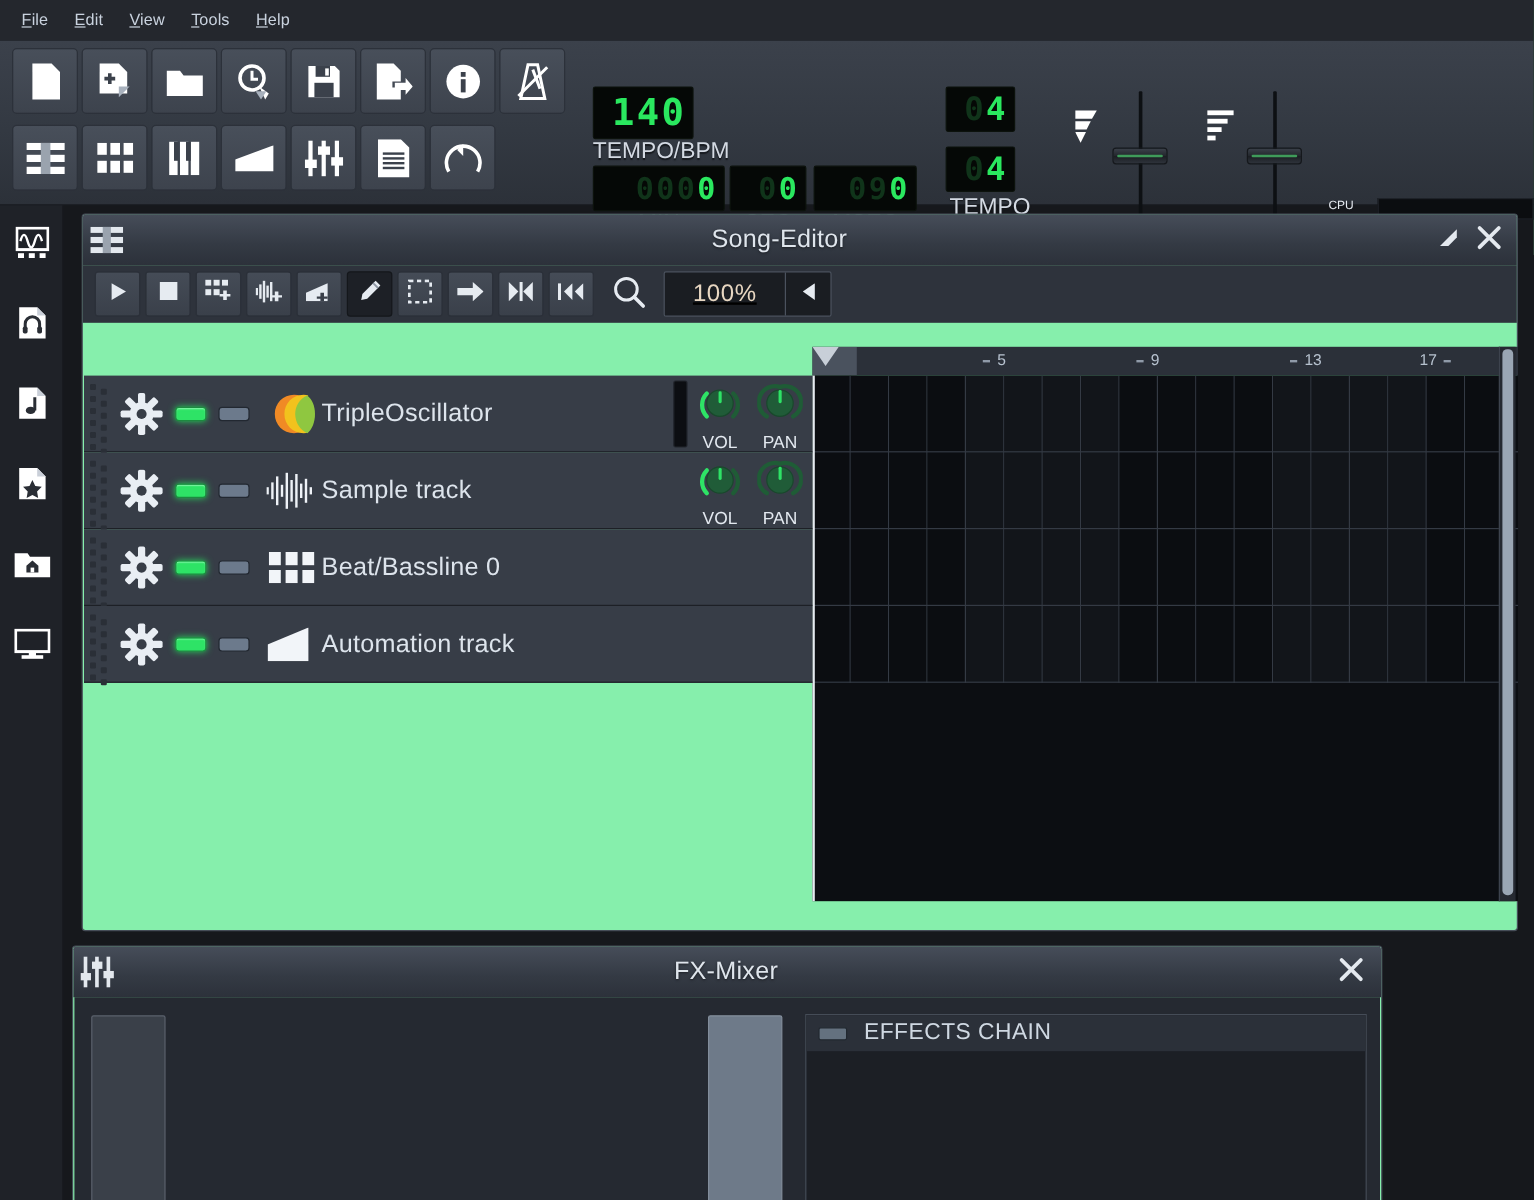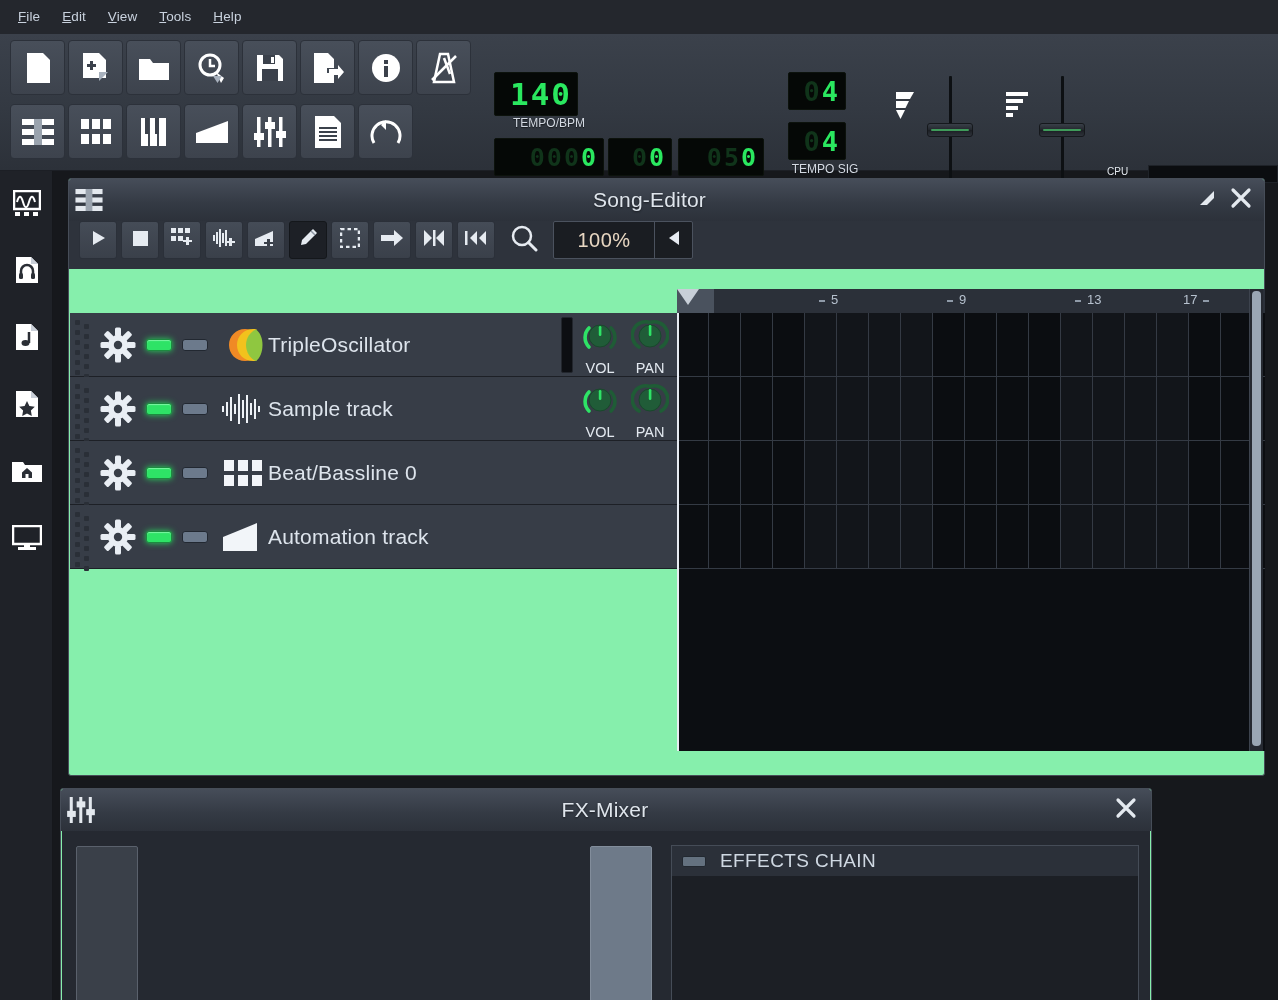--- a/index.html
+++ b/index.html
@@ -41,21 +41,21 @@
   
   .lcd {
     position: absolute; background: #050806; border: 1px solid #0c120c;
     border-radius: 2px; display: flex; align-items: center; justify-content: flex-end;
     font-family: "DejaVu Sans Mono", monospace; letter-spacing: 2px;
     padding: 0 5px; overflow: hidden;
   }
   .lcd .seg { color: #2ae85f; font-weight: bold; }
   .lcd .seg.dim { color: #10341a; }
   .lcd-lbl {
-    position: absolute; color: #d4dae3; font-size: 12px; text-align: center;
+    position: absolute; color: #d4dae3; font-size: 19px; text-align: center;
     text-shadow: 0 1px 1px #14171b;
   }
 
   .slider-track {
     position: absolute; width: 3px; background: #0d1013; border-radius: 1px;
   }
   .slider-knob {
     position: absolute; width: 46px; height: 14px; border-radius: 3px;
     background: linear-gradient(180deg,#3a4049 0%,#23272d 48%,#1b1e23 52%,#2e333b 100%);
     border: 1px solid #15181c;
@@ -106,21 +106,21 @@
     text-shadow: 0 1px 2px #1a1d22; letter-spacing: .2px;
   }
   .win-ico { width: 40px; display: flex; align-items: center; justify-content: center; }
   .win-btn {
     width: 34px; height: 42px; display: flex; align-items: center; justify-content: center;
     cursor: pointer;
   }
 
   .se-toolbar {
     position: absolute; left: 0; top: 42px; right: 0; height: 48px;
-    background: #2e333c; display: flex; padding-left: 10px; gap: 4px;
+    background: #2e333c; display: flex; align-items: center; padding-left: 10px; gap: 4px; text-decoration: underline;
   }
   .sbtn {
     width: 38px; height: 38px; border-radius: 3px;
     background: linear-gradient(180deg,#454c57 0%,#3a404a 100%);
     border: 1px solid #2b3039;
     display: flex; align-items: center; justify-content: center; cursor: pointer;
   }
   .sbtn.active {
     background: #1d2026; border: 1px solid #14171b;
   }
@@ -383,21 +383,21 @@
     </div>
     <div class="lcd-lbl" style="left:494px; top:142px; width:110px;">MIN</div>
 
     <div class="lcd" style="left:608px; top:104px; width:64px; height:38px; font-size:25px;">
       <span class="seg dim">0</span>
         <span class="seg">0</span>
     </div>
     <div class="lcd-lbl" style="left:608px; top:142px; width:64px;">SEC</div>
 
     <div class="lcd" style="left:678px; top:104px; width:86px; height:38px; font-size:25px;">
-      <span class="seg dim">05</span>
+      <span class="seg dim">09</span>
         <span class="seg">0</span>
     </div>
     <div class="lcd-lbl" style="left:678px; top:142px; width:86px;">MSEC</div>
 
     <div class="lcd" style="left:788px; top:38px; width:58px; height:38px; font-size:27px;">
       <span class="seg dim">0</span>
         <span class="seg">4</span>
     </div>
     <div class="lcd" style="left:788px; top:88px; width:58px; height:38px; font-size:27px;">
       <span class="seg dim">0</span>

